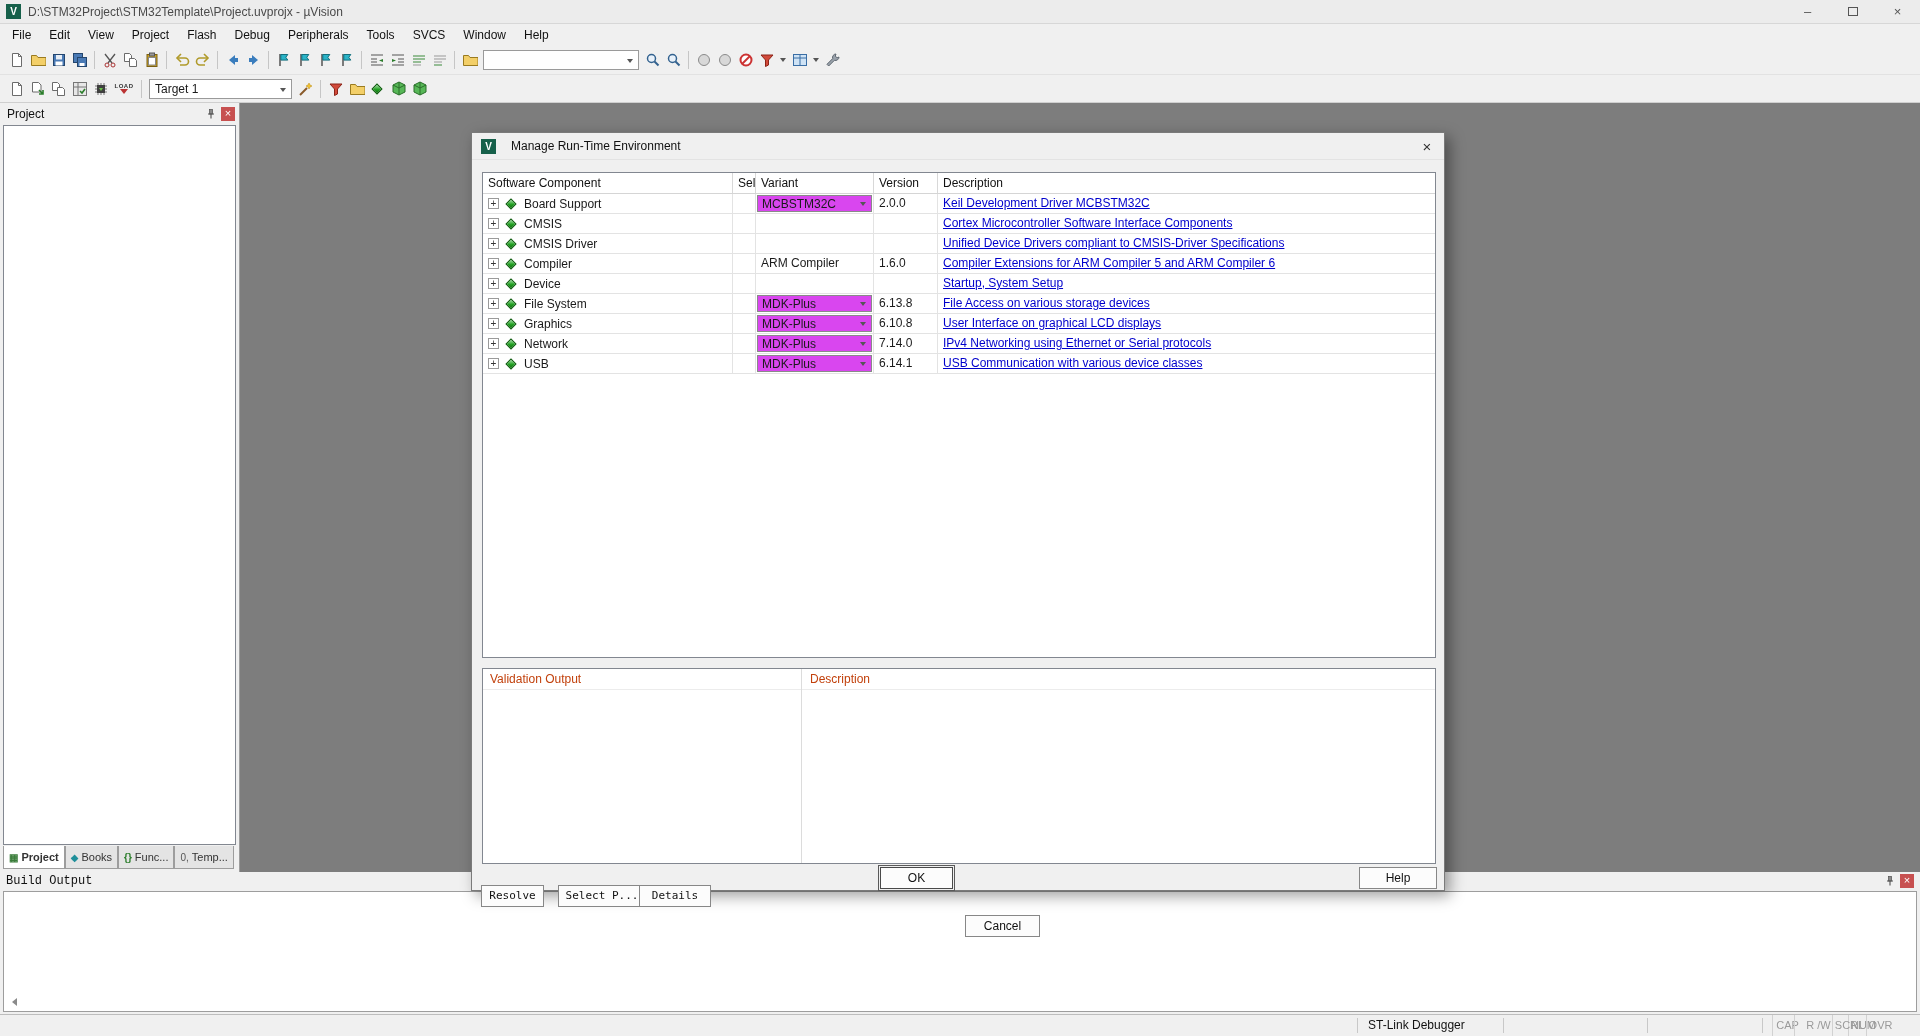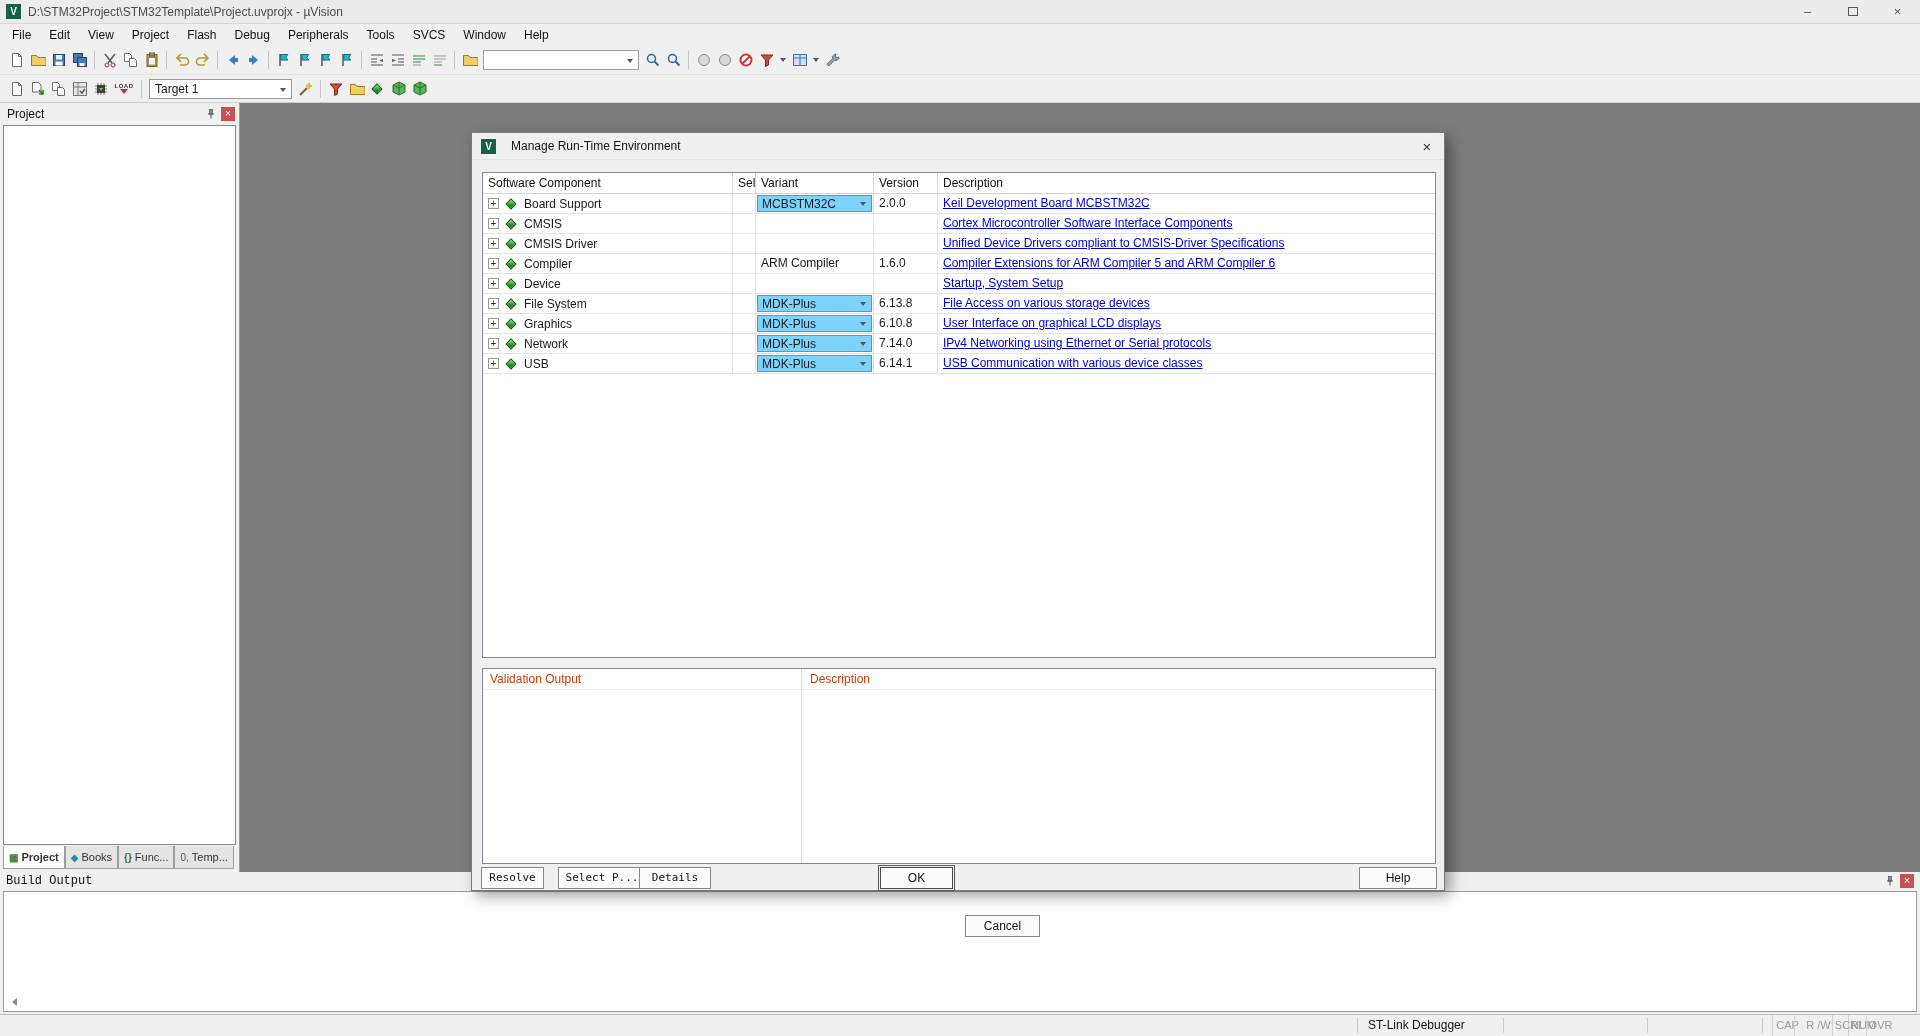--- a/index.html
+++ b/index.html
@@ -88,33 +88,33 @@
   .thead { height:21px; border-bottom:1px solid #d5d5d5; }
   .thead .hcell { padding-left:5px; line-height:20px; border-right:1px solid #d8d8d8; color:#111; overflow:hidden; white-space:nowrap; }
   .trow { height:20px; }
   .trow .cell { border-right:1px solid #e3e3e3; border-bottom:1px solid #e3e3e3; overflow:hidden; white-space:nowrap; position:relative; }
   .c-comp { display:flex; align-items:center; }
   .expander { width:11px; height:11px; border:1px solid #9a9a9a; background:#fff; display:inline-flex; align-items:center;
               justify-content:center; font-size:10px; line-height:1; color:#333; flex:none; margin-left:5px; }
   .diamond { width:8px; height:8px; background:linear-gradient(135deg,#a8e0a8,#23a123 55%,#0f6e0f); border:1px solid #0a5a0a;
              transform:rotate(45deg); display:inline-block; margin:0 9px 0 8px; flex:none; }
   .c-ver, .c-desc, .plainvar { line-height:19px; padding-left:5px; }
-  .combo { position:absolute; left:1px; right:1px; top:1px; bottom:1px; border:1px solid #8a8a8a; background:#7dd3fc;
+  .combo { position:absolute; left:1px; right:1px; top:1px; bottom:1px; border:1px solid #8a8a8a; background:#d946ef;
            display:flex; align-items:center; padding-left:4px; line-height:16px; }
   .combo .dd-arrow { margin:0 5px 0 auto; }
   .lnk { color:#0000cc; text-decoration:underline; cursor:pointer; }
 
   .validation { position:absolute; left:10px; top:535px; width:954px; height:196px; background:#fff; border:1px solid #828790; }
   .val-divider { position:absolute; left:318px; top:0; bottom:0; width:1px; background:#dcdcdc; }
   .val-h { position:absolute; top:0; line-height:20px; color:#c2410c; }
   .val-hline { position:absolute; left:0; right:0; top:20px; height:1px; background:#ececec; }
 
   .btn { position:absolute; top:734px; height:22px; background:#fcfcfc; border:1px solid #878787; font-size:12px;
          text-align:center; line-height:20px; color:#111; }
-  .btn.mono { font-family:"DejaVu Sans Mono",monospace; font-size:11px; }
+  .btn.mono { font-family:"DejaVu Sans Mono",monospace; font-size:11px;margin-top:18px; }
   #btn-resolve { left:9px;  width:63px; }
   #btn-select  { left:86px; width:88px;text-align:center; }
   #btn-details { left:167px; width:72px; }
   #btn-ok      { left:408px; width:73px; border:1px solid #4a4a4a; outline:1px solid #5a5a5a; outline-offset:1px; }
   #btn-cancel  { left:493px; width:75px;margin-top:48px; }
   #btn-help    { left:887px; width:78px; }
 </style>
 </head>
 <body>
 
@@ -581,21 +581,21 @@
           <span>Board Support</span>
         </div>
         <div class="cell"></div>
         <div class="cell">
           <span class="combo">
               <i>MCBSTM32C</i>
               <span class="dd-arrow"></span>
             </span>
         </div>
         <div class="cell c-ver">2.0.0</div>
-        <div class="cell c-desc" style="border-right:none"><a class="lnk">Keil Development Board MCBSTM32C</a></div>
+        <div class="cell c-desc" style="border-right:none"><a class="lnk">Keil Development Driver MCBSTM32C</a></div>
       </div>
 
       <div class="grid-row trow">
         <div class="cell c-comp">
           <span class="expander">
               <i>+</i>
             </span>
           <span class="diamond"></span>
           <span>CMSIS</span>
         </div>

